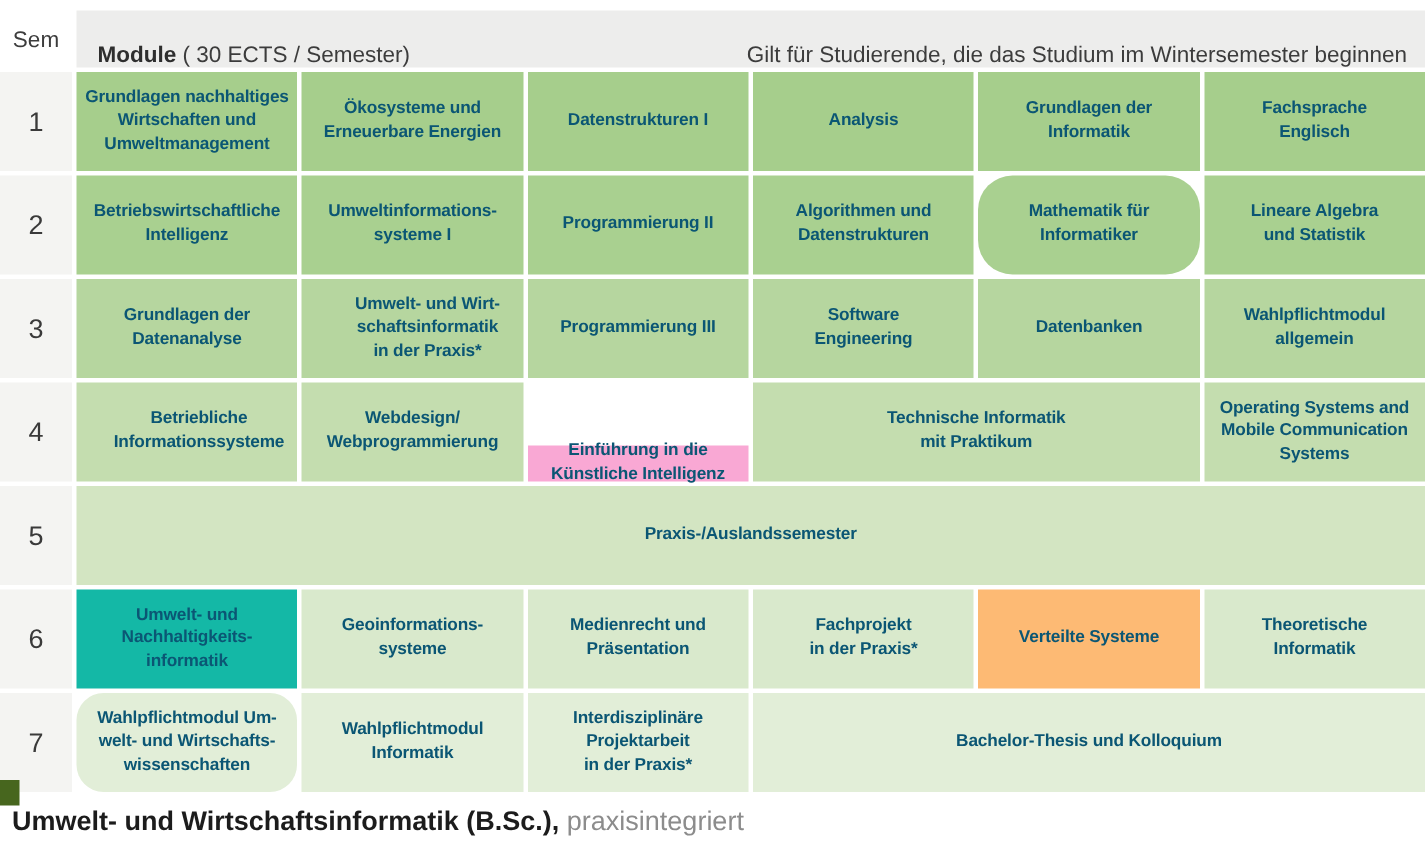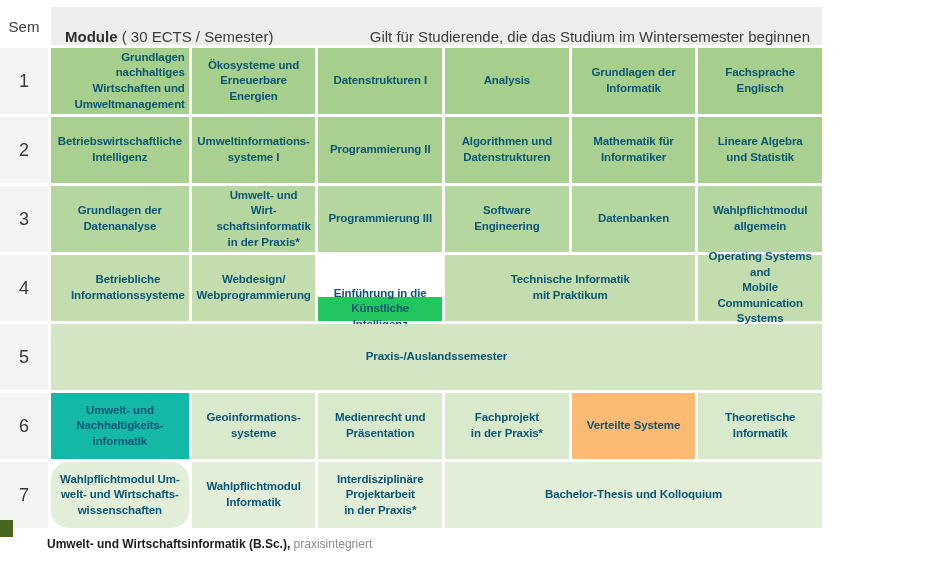--- a/index.html
+++ b/index.html
@@ -10,21 +10,21 @@
     padding-top:7px;
     font-family:"Liberation Sans","DejaVu Sans",sans-serif;
     background:#ffffff;
     overflow:hidden;
   }
   .grid{
     display:grid;
     grid-template-columns:48px repeat(6,1fr);
     grid-template-rows:38px repeat(7,66px);
     gap:3px;
-    width:822px;
+    width:950px;
     box-sizing:border-box;
   }
   .row{display:contents;}
   .sem-header{
     display:flex;align-items:center;justify-content:center;
     font-size:15px;color:#3c3c3c;background:#ffffff;
   }
   .module-header{
     grid-column:2 / span 6;
     background:#ededec;
@@ -51,21 +51,21 @@
     box-sizing:border-box;
   }
   .span2{grid-column:span 2;}
   .span3{grid-column:span 3;}
   .span6{grid-column:span 6;}
   .footer{
     display:flex;justify-content:space-between;align-items:center;
     padding:9px 6px 0 8px;
   }
   .program{
-    font-size:12px;color:#8c8c8c;margin-left:39px;
+    font-size:18px;color:#8c8c8c;
   }
   .program .bold{font-weight:bold;color:#1c1c1c;}
   .footnote{
     font-size:7.5px;color:#a0a0a0;
     padding-top:3px;
   }
   .logo-mark{
     position:absolute;left:0;top:520px;
     width:13px;height:17px;
     background:#47661e;
@@ -79,21 +79,21 @@
   <div class="grid">
 
     <div class="sem-header">Sem</div>
     <div class="module-header">
       <div><span class="bold">Module</span><span> ( 30 ECTS / Semester)</span></div>
       <div>Gilt für Studierende, die das Studium im Wintersemester beginnen</div>
     </div>
 
     <div class="row">
       <div class="sem">1</div>
-      <div class="cell" style="background: rgb(166, 206, 140); text-align: right;">Grundlagen nachhaltiges
+      <div class="cell" style="background: rgb(166, 206, 140);">Grundlagen nachhaltiges
 Wirtschaften und
 Umweltmanagement</div>
       <div class="cell" style="background: rgb(166, 206, 140);">Ökosysteme und
 Erneuerbare Energien</div>
       <div class="cell" style="background: rgb(166, 206, 140);">Datenstrukturen I</div>
       <div class="cell" style="background: rgb(166, 206, 140);">Analysis</div>
       <div class="cell" style="background: rgb(166, 206, 140);">Grundlagen der
 Informatik</div>
       <div class="cell" style="background: rgb(166, 206, 140);">Fachsprache
 Englisch</div>
@@ -101,21 +101,21 @@
 
     <div class="row">
       <div class="sem">2</div>
       <div class="cell" style="background: rgb(169, 208, 144);">Betriebswirtschaftliche
 Intelligenz</div>
       <div class="cell" style="background: rgb(169, 208, 144);">Umweltinformations-
 systeme I</div>
       <div class="cell" style="background: rgb(169, 208, 144);">Programmierung II</div>
       <div class="cell" style="background: rgb(169, 208, 144);">Algorithmen und
 Datenstrukturen</div>
-      <div class="cell" style="background: rgb(169, 208, 144);">Mathematik für
+      <div class="cell" style="background: rgb(169, 208, 144); border-radius: 23px;">Mathematik für
 Informatiker</div>
       <div class="cell" style="background: rgb(169, 208, 144);">Lineare Algebra
 und Statistik</div>
     </div>
 
     <div class="row">
       <div class="sem">3</div>
       <div class="cell" style="background: rgb(182, 214, 159);">Grundlagen der
 Datenanalyse</div>
       <div class="cell" style="background: rgb(182, 214, 159); padding-left: 24px;">Umwelt- und Wirt-
@@ -128,21 +128,21 @@
       <div class="cell" style="background: rgb(182, 214, 159);">Wahlpflichtmodul
 allgemein</div>
     </div>
 
     <div class="row">
       <div class="sem">4</div>
       <div class="cell" style="background: rgb(196, 221, 175); padding-left: 20px;">Betriebliche
 Informationssysteme</div>
       <div class="cell" style="background: rgb(196, 221, 175);">Webdesign/
 Webprogrammierung</div>
-      <div class="cell" style="background: #22c55e; margin-top: 42px;">Einführung in die
+      <div class="cell" style="background: #f9a8d4; margin-top: 42px;">Einführung in die
 Künstliche Intelligenz</div>
       <div class="cell span2" style="background: rgb(196, 221, 175);">Technische Informatik
 mit Praktikum</div>
       <div class="cell" style="background: rgb(196, 221, 175);">Operating Systems and
 Mobile Communication
 Systems</div>
     </div>
 
     <div class="row">
       <div class="sem">5</div>

